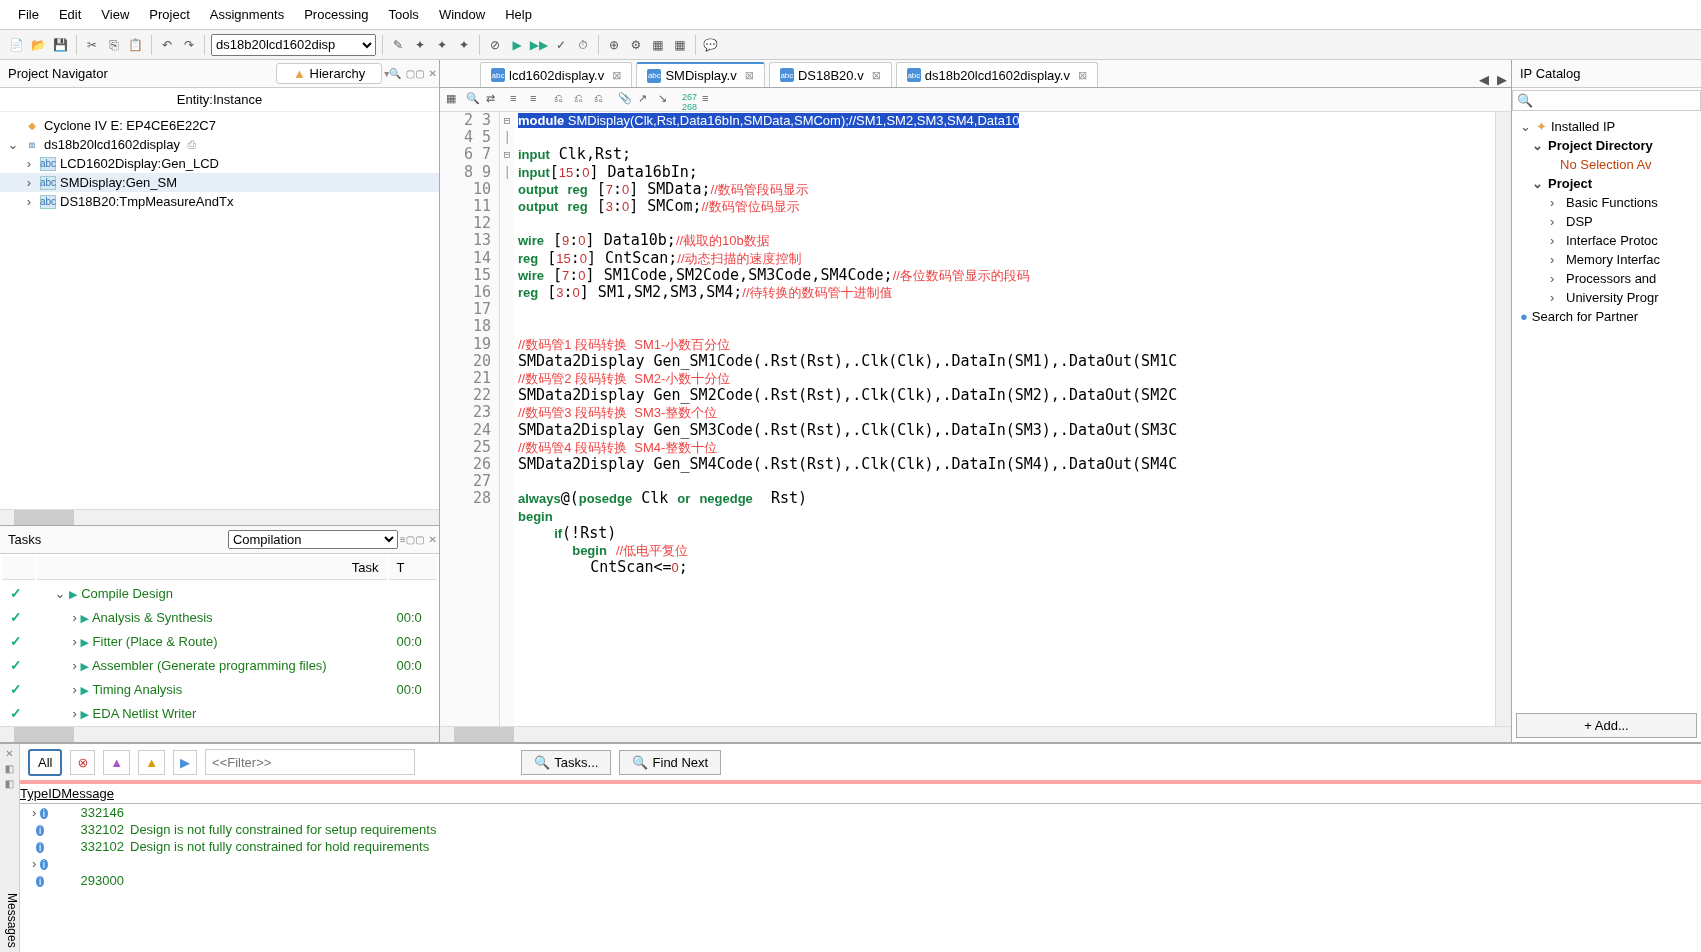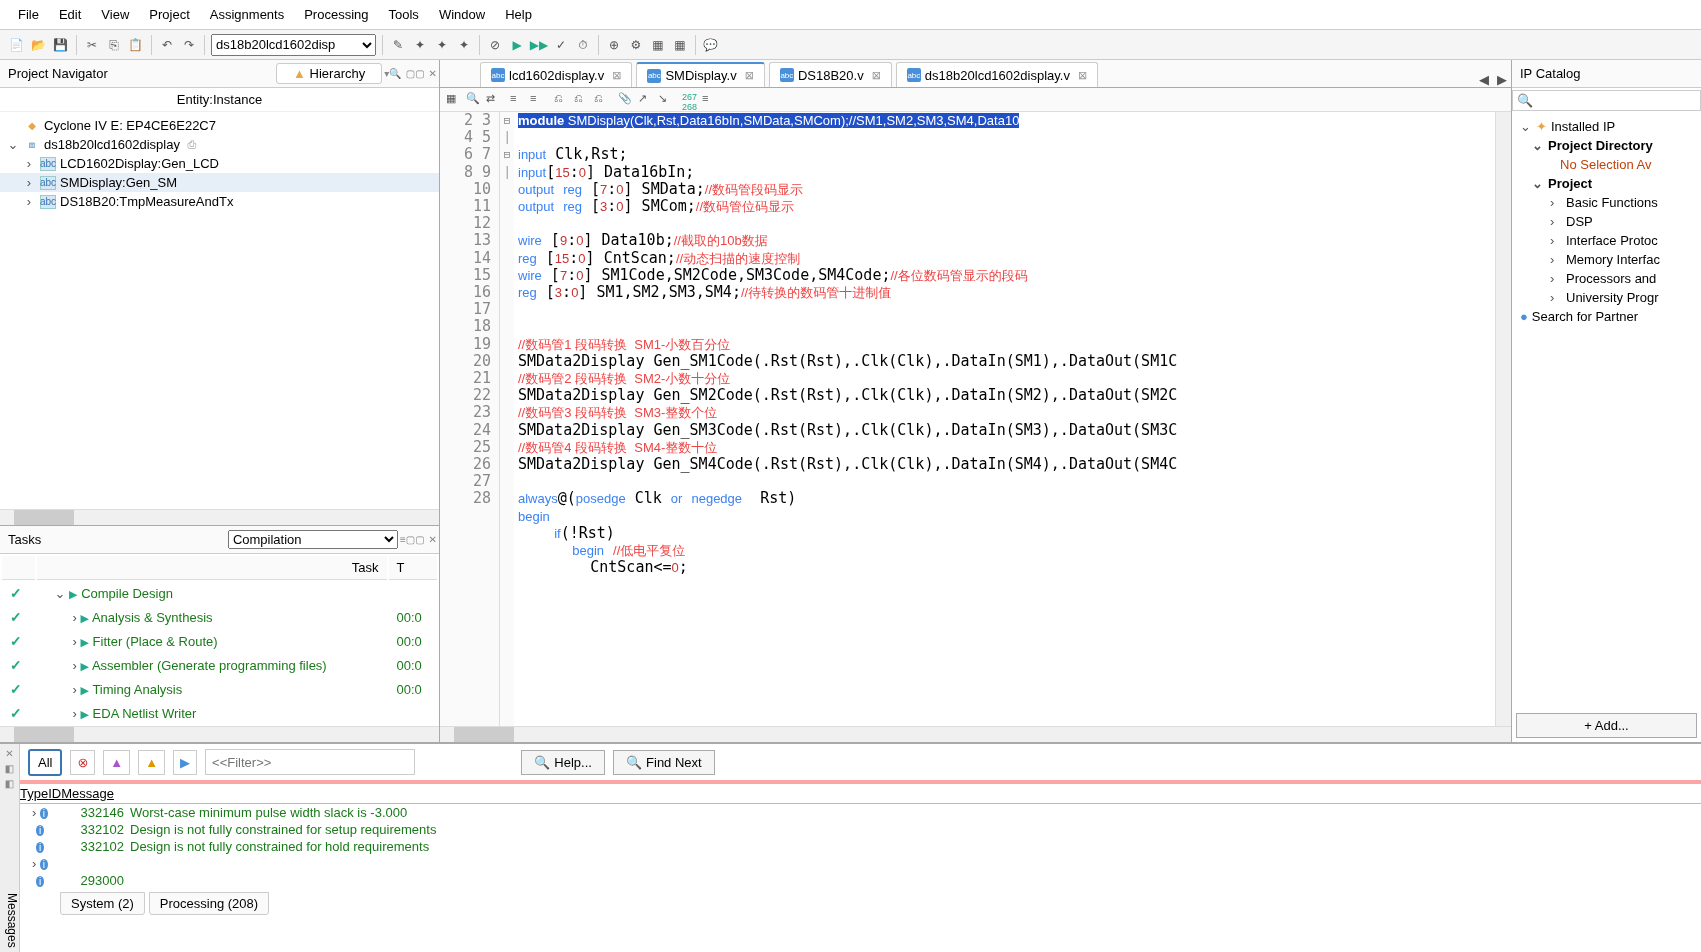--- a/index.html
+++ b/index.html
@@ -39,21 +39,21 @@
 .editor-tabs { height:28px; display:flex; align-items:flex-end; border-bottom:1px solid #aaa; background:#fafafa; padding-left:40px; }
 .ed-tab { border:1px solid #ccc; border-bottom:none; background:#fff; padding:4px 10px; margin-right:4px; border-radius:3px 3px 0 0; display:flex; align-items:center; gap:4px; }
 .ed-tab.active { background:#fff; border-top:2px solid #4a90d9; }
 .ed-tab .close { color:#999; font-size:11px; margin-left:4px; }
 .ed-tab .fico { width:14px; height:14px; background:#4a90d9; border-radius:2px; color:#fff; font-size:8px; display:inline-flex; align-items:center; justify-content:center; }
 .ed-toolbar { height:24px; display:flex; align-items:center; gap:4px; padding:0 6px; border-bottom:1px solid #ddd; background:#fafafa; }
 .ed-toolbar .tbtn { width:16px; height:16px; font-size:11px; color:#555; }
 .editor-body { flex:1; display:flex; overflow:hidden; }
 .gutter { width:60px; text-align:right; padding:0 8px; font-family:Consolas,monospace; font-size:15px; color:#888; background:#fafafa; border-right:1px solid #ddd; line-height:17.2px; }
 .code { flex:1; font-family:Consolas,monospace; font-size:15px; white-space:pre; overflow:hidden; line-height:17.2px; padding-left:4px; }
-.k-blue { color:#3b82f6; }
+.k-blue { color:#15803d;font-weight:bold; }
 .k-red { color:#c83232; }
 .k-green { color:#ef4444; }
 .k-bold { font-weight:bold; }
 .hl-line { background:#2050c8; color:#fff; }
 .fold-col { width:14px; font-family:monospace; font-size:11px; color:#888; background:#fafafa; text-align:center; line-height:17.2px; }
 .ip-tree { padding:4px; overflow:hidden; }
 .ip-row { padding:2px 4px; white-space:nowrap; display:flex; align-items:center; gap:4px; }
 .ip-row .chev { width:12px; color:#555; }
 .ip-search { width:100%; padding:2px 4px; border:1px solid #ccc; margin:2px 0; }
 .add-btn { margin:4px; padding:4px 12px; border:1px solid #aaa; background:#f5f5f5; text-align:center; }
@@ -425,38 +425,37 @@
       <div class="msg-toolbar">
         <span class="msg-btn">All</span>
         <span class="msg-ibtn" style="color:#c33">⊗</span>
         <span class="msg-ibtn" style="color:#a5c">▲</span>
         <span class="msg-ibtn" style="color:#d90">▲</span>
         <span class="msg-ibtn" style="color:#4a90d9">▶</span>
         <input class="msg-filter" placeholder="&lt;&lt;Filter&gt;&gt;" style="">
         <span style="flex:0 0 90px"></span>
         <span class="msg-find">
             <span style="color:#4a90d9">🔍</span>
-            <span>Help...</span>
+            <span>Tasks...</span>
           </span>
         <span class="msg-find">
             <span style="color:#4a90d9">🔍</span>
             <span>Find Next</span>
           </span>
       </div>
       <div class="msg-content">
         <div class="msg-hdr" style="font-size:14px">
           <span class="c1">Type</span>
           <span class="c2">ID</span>
           <span class="c3">Message</span>
         </div>
         <div id="msg-rows">
             <div class="msg-row msg-green">
               <span class="c1"><span style="color:#555;font-family:sans-serif">›</span> <span style="color:#4a90d9;background:#4a90d9;border-radius:50%;color:#fff;font-size:10px;padding:0 3px;font-family:sans-serif">i</span></span>
               <span class="c2">332146</span>
-              <span class="c3">Worst-case minimum pulse width slack is -3.000</span>
             </div>
             <div class="msg-row msg-green">
               <span class="c1"><span style="color:#555;font-family:sans-serif"></span> <span style="color:#4a90d9;background:#4a90d9;border-radius:50%;color:#fff;font-size:10px;padding:0 3px;font-family:sans-serif">i</span></span>
               <span class="c2">332102</span>
               <span class="c3">Design is not fully constrained for setup requirements</span>
             </div>
             <div class="msg-row msg-green">
               <span class="c1"><span style="color:#555;font-family:sans-serif"></span> <span style="color:#4a90d9;background:#4a90d9;border-radius:50%;color:#fff;font-size:10px;padding:0 3px;font-family:sans-serif">i</span></span>
               <span class="c2">332102</span>
               <span class="c3">Design is not fully constrained for hold requirements</span>
@@ -468,18 +467,14 @@
             <div class="msg-row msg-green">
               <span class="c1"><span style="color:#555;font-family:sans-serif"></span> <span style="color:#4a90d9;background:#4a90d9;border-radius:50%;color:#fff;font-size:10px;padding:0 3px;font-family:sans-serif">i</span></span>
               <span class="c2">293000</span>
             </div>
           </div>
       </div>
     </div>
   </div>
   <div style="display:flex">
     <div class="msg-side">Messages</div>
-    <div class="msg-tabs">
-      <span class="msg-tab">System (2)</span>
-      <span class="msg-tab">Processing (208)</span>
-    </div>
   </div>
 </div>
 
 </body></html>

